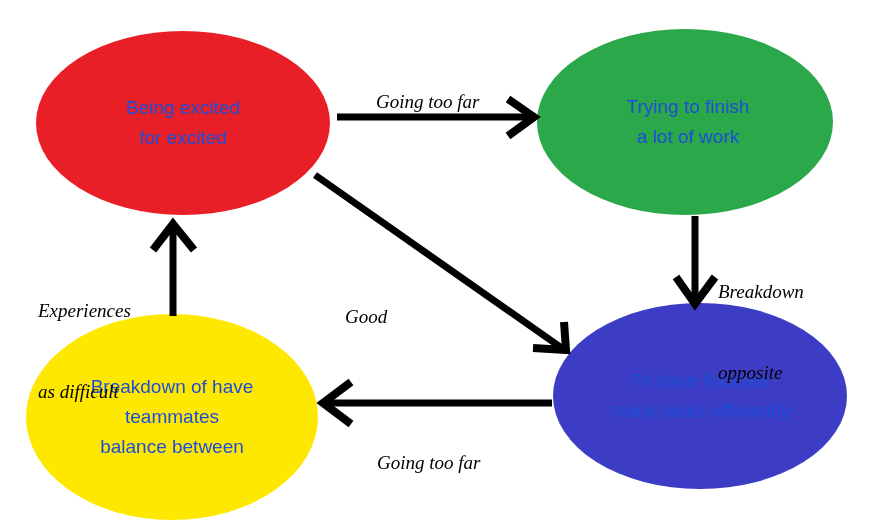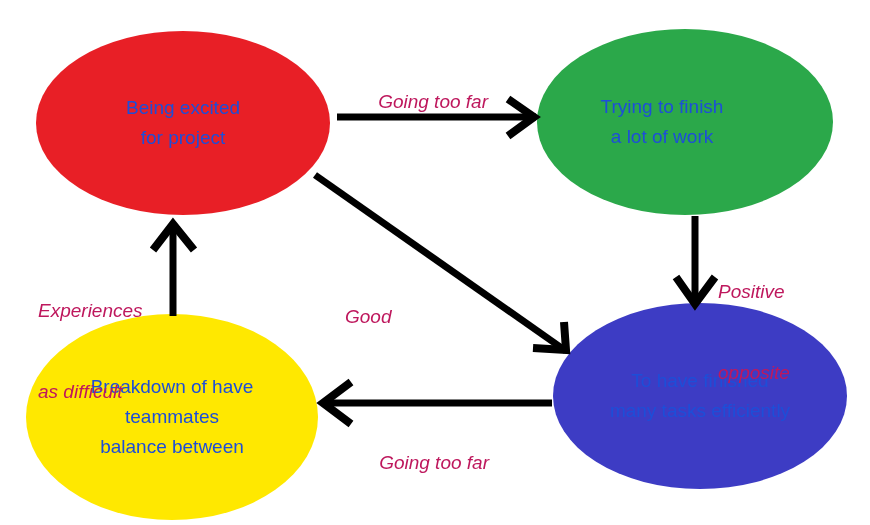--- a/index.html
+++ b/index.html
@@ -31,22 +31,22 @@
     text-align: center;
     color: #1d4ed8;
     font-family: "Liberation Sans", sans-serif;
     font-size: 19px;
     line-height: 30px;
     white-space: pre;
     pointer-events: none;
   }
   .edge-label {
     position: absolute;
-    color: #be185d;
-    font-family: Liberation Sans, sans-serif;
+    color: #000000;
+    font-family: Liberation Serif, serif;
     font-size: 19px;
     font-style: italic;
     line-height: 27px;
     white-space: pre;
   }
 </style>
 </head>
 <body>
 
 <div id="canvas">
@@ -84,45 +84,45 @@
       <g>
         <line x1="173" y1="316" x2="173" y2="224"></line>
         <polyline points="153,250 173,224 194,250" stroke-width="8"></polyline>
       </g>
 
     </g>
   </svg>
 
   <div class="node-label" style="left:36px; top:31px; width:294px; height:184px;">
     <span>Being excited</span>
-    <span>for project</span>
+    <span>for excited</span>
   </div>
 
-  <div class="node-label" style="left:514px; top:29px; width:296px; height:186px;">
+  <div class="node-label" style="left:540px; top:29px; width:296px; height:186px;">
     <span>Trying to finish</span>
     <span>a lot of work</span>
   </div>
 
   <div class="node-label" style="left:26px; top:314px; width:292px; height:206px;">
     <span>Breakdown of have</span>
     <span>teammates</span>
     <span>balance between</span>
   </div>
 
   <div class="node-label" style="left:553px; top:303px; width:294px; height:186px;">
     <span>To have finished</span>
     <span>many tasks efficiently</span>
   </div>
 
   <div class="edge-label" style="left:357px; top:61px;">
     <span>Going too far</span>
   </div>
 
   <div class="edge-label" style="left:718px; top:224px;">
-    <div>Positive</div>
+    <div>Breakdown</div>
     <div>opposite</div>
   </div>
 
   <div class="edge-label" style="left:345px; top:249px;">
     <div>Good</div>
   </div>
 
   <div class="edge-label" style="left:358px; top:422px;">
     <span>Going too far</span>
   </div>

